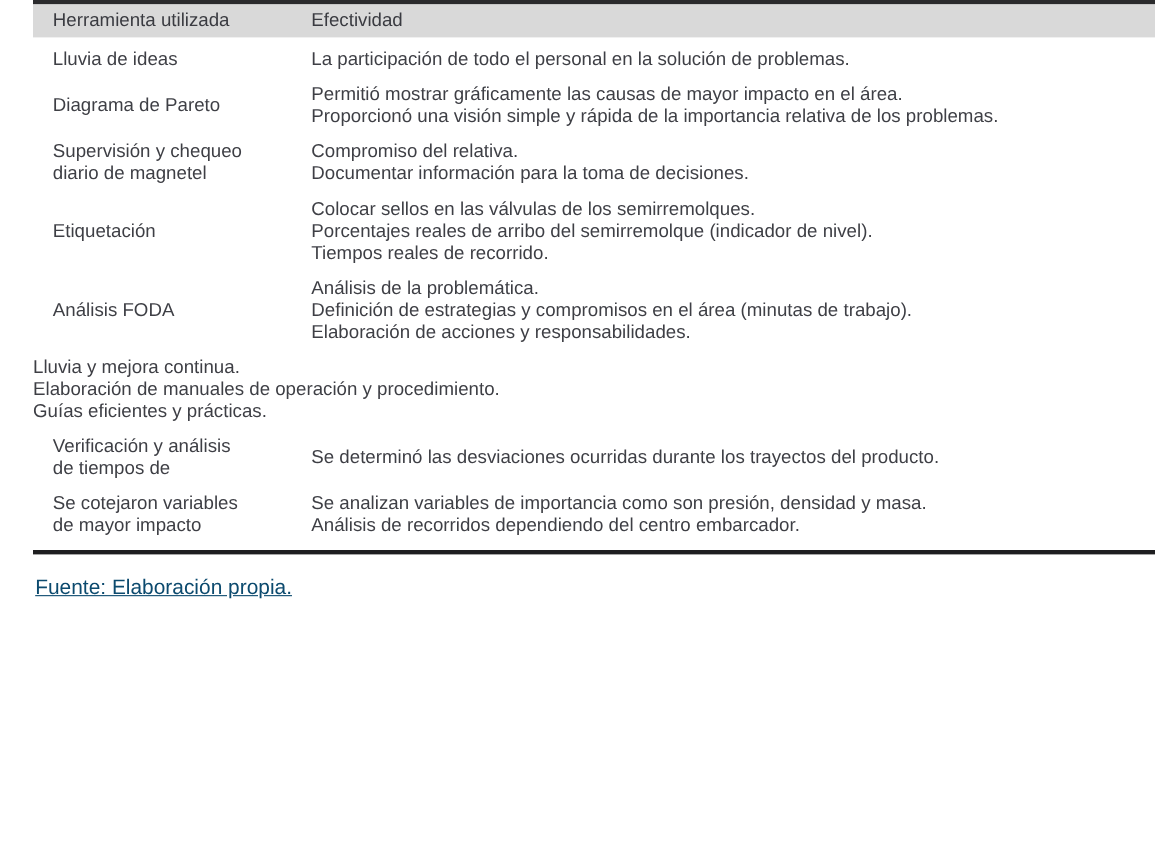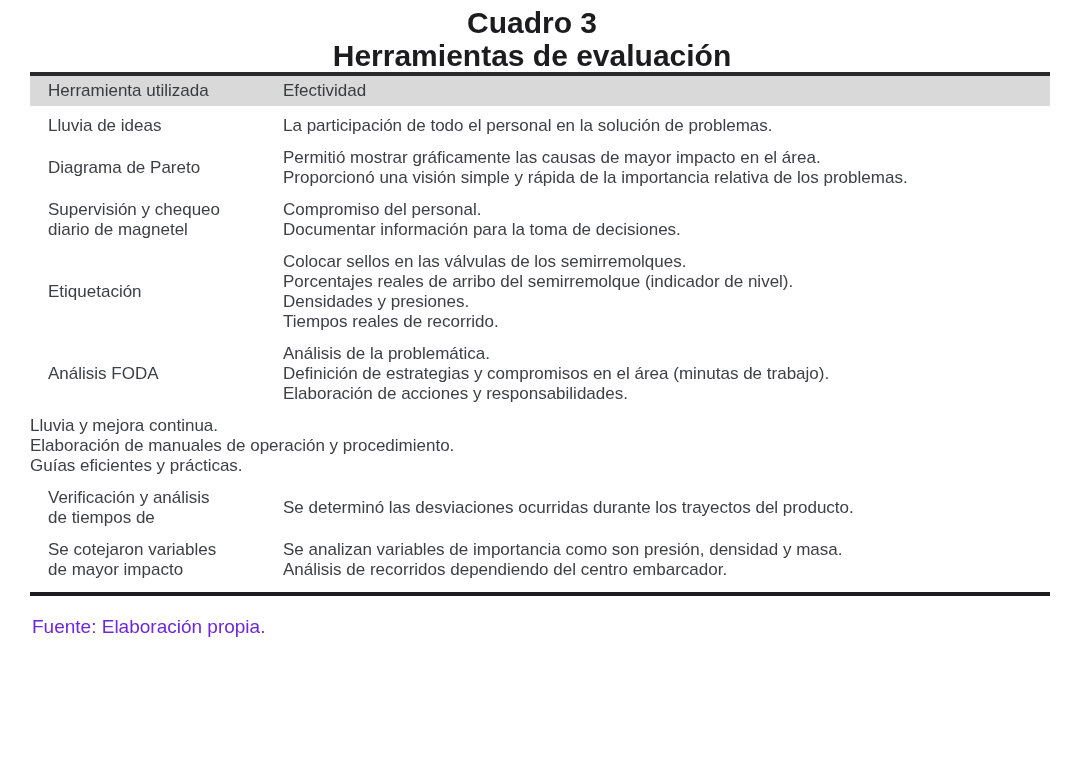--- a/index.html
+++ b/index.html
@@ -65,32 +65,29 @@
     padding: 6px 0;
     font-size: 17px;
     line-height: 20px;
   }
   .line {
     white-space: nowrap;
   }
   .footer {
     margin: 20px 0 0 32px;
     font-size: 19px;
-    color: #6d28d9;
+    color: #0c4a6e;
+    text-decoration: underline;
   }
 </style>
 </head>
 <body>
 
 <div class="page">
 
-  <div class="title-block">
-    <div>Cuadro 3</div>
-    <div>Herramientas de evaluación</div>
-  </div>
 
   <div class="doc-table">
     <div class="header-row">
       <div class="cell-tool">Herramienta utilizada</div>
       <div class="cell-effect">Efectividad</div>
     </div>
     <div class="table-body">
   <div class="row">
     <div class="cell-tool">
             <div class="line">Lluvia de ideas</div>
@@ -110,33 +107,32 @@
             <div class="line">Proporcionó una visión simple y rápida de la importancia relativa de los problemas.</div>
           </div>
   </div>
 
   <div class="row">
     <div class="cell-tool">
             <div class="line">Supervisión y chequeo</div>
             <div class="line">diario de magnetel</div>
           </div>
     <div class="cell-effect">
-            <div class="line">Compromiso del personal.</div>
+            <div class="line">Compromiso del relativa.</div>
             <div class="line">Documentar información para la toma de decisiones.</div>
           </div>
   </div>
 
   <div class="row">
     <div class="cell-tool">
             <div class="line">Etiquetación</div>
           </div>
     <div class="cell-effect">
             <div class="line">Colocar sellos en las válvulas de los semirremolques.</div>
             <div class="line">Porcentajes reales de arribo del semirremolque (indicador de nivel).</div>
-            <div class="line">Densidades y presiones.</div>
             <div class="line">Tiempos reales de recorrido.</div>
           </div>
   </div>
 
   <div class="row">
     <div class="cell-tool">
             <div class="line">Análisis FODA</div>
           </div>
     <div class="cell-effect">
             <div class="line">Análisis de la problemática.</div>

